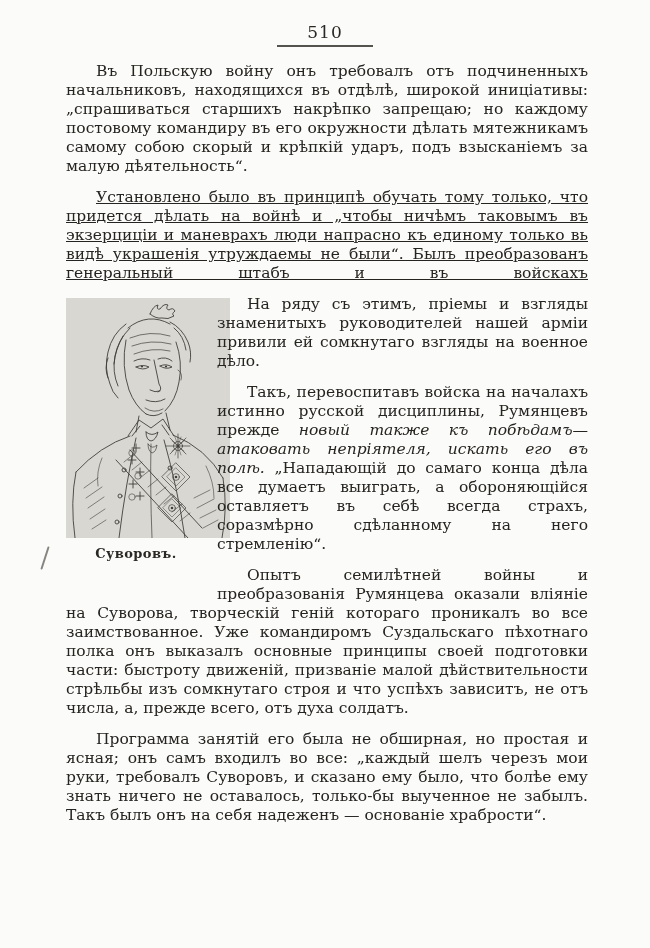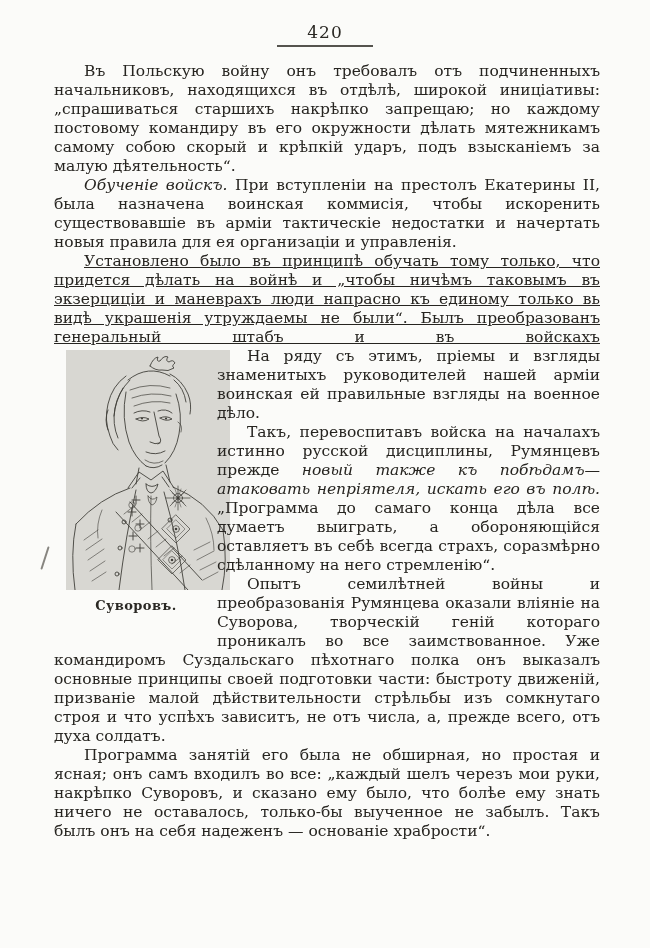--- a/index.html
+++ b/index.html
@@ -18,21 +18,21 @@
   }
   .page-number-rule{
     width:96px;border-top:2px solid #55534e;margin:3px auto 0 auto;height:0;
   }
   .text-block{
     margin:15px 50px 0 54px;
     font-size:15.5px;
     line-height:19px;
     text-align:justify;
   }
-  .para{margin:0;padding:0;}
+  .para{margin:12px;padding:0;}
   .indent{text-indent:30px;}
   .full-last{text-align-last:justify;text-decoration:underline;}
   .italic{font-style:italic;}
   .portrait-figure{
     float:left;
     width:140px;
     margin:3px 11px 30px 12px;
   }
   .engraving{
     width:164px;height:240px;
@@ -54,29 +54,28 @@
     width:2px;height:24px;background:#6a6862;
     transform:rotate(18deg);border-radius:1px;opacity:0.8;
   }
 </style>
 </head>
 <body>
 
 <div class="page">
 
   <header class="page-header">
-    <div class="page-number">420</div>
+    <div class="page-number">510</div>
     <div class="page-number-rule"></div>
   </header>
 
   <main class="text-block">
 
     <p class="para indent">Въ Польскую войну онъ требовалъ отъ подчиненныхъ начальниковъ, находящихся въ отдѣлѣ, широкой иниціативы: „спрашиваться старшихъ накрѣпко запрещаю; но каждому постовому командиру въ его окружности дѣлать мятежникамъ самому собою скорый и крѣпкій ударъ, подъ взысканіемъ за малую дѣятельность“.</p>
 
-    <p class="para indent"><span class="italic">Обученіе войскъ.</span><span> При вступленіи на престолъ Екатерины II, была назначена воинская коммисія, чтобы искоренить существовавшіе въ арміи тактическіе недостатки и начертать новыя правила для ея организаціи и управленія.</span></p>
 
     <p class="para indent full-last">Установлено было въ принципѣ обучать тому только, что придется дѣлать на войнѣ и „чтобы ничѣмъ таковымъ въ экзерциціи и маневрахъ люди напрасно къ единому только вь видѣ украшенія утруждаемы не были“. Былъ преобразованъ генеральный штабъ и въ войскахъ</p>
 
     <figure class="portrait-figure">
       <div class="engraving">
         <svg viewBox="0 0 164 240" xmlns="http://www.w3.org/2000/svg">
           <rect x="0" y="0" width="164" height="240" fill="#d8d7d2"></rect>
           <g fill="none" stroke="#413f3a" stroke-width="0.9" stroke-linecap="round">
 
             <path d="M84,16 q3,-8 8,-9 q-2,5 2,4 q4,-6 8,-4 q-3,4 1,5 q4,-3 6,1 q-4,3 -1,5 q-6,4 -12,2 q-6,1 -12,-4"></path>
@@ -177,25 +176,25 @@
             <path d="M36,160 q-6,14 -4,28" stroke-width="0.6"></path>
             <path d="M140,168 q8,16 8,32" stroke-width="0.6"></path>
           </g>
         </svg>
       </div>
       <figcaption class="portrait-caption">Суворовъ.</figcaption>
     </figure>
 
 
 
-    <p class="para indent">На ряду съ этимъ, пріемы и взгляды знаменитыхъ руководителей нашей арміи воинская ей правильные взгляды на военное дѣло.</p>
-
-    <p class="para indent"><span>Такъ, перевоспитавъ войска на началахъ истинно русской дисциплины, Румянцевъ прежде </span><span class="italic">новый также къ побѣдамъ—атаковать непріятеля, искать его въ полѣ.</span><span> „Программа до самаго конца дѣла все думаетъ выиграть, а обороняющійся оставляетъ въ себѣ всегда страхъ, соразмѣрно сдѣланному на него стремленію“.</span></p>
+    <p class="para indent">На ряду съ этимъ, пріемы и взгляды знаменитыхъ руководителей нашей арміи привили ей сомкнутаго взгляды на военное дѣло.</p>
+
+    <p class="para indent"><span>Такъ, перевоспитавъ войска на началахъ истинно русской дисциплины, Румянцевъ прежде </span><span class="italic">новый также къ побѣдамъ—атаковать непріятеля, искать его въ полѣ.</span><span> „Нападающій до самаго конца дѣла все думаетъ выиграть, а обороняющійся оставляетъ въ себѣ всегда страхъ, соразмѣрно сдѣланному на него стремленію“.</span></p>
 
     <p class="para indent">Опытъ семилѣтней войны и преобразованія Румянцева оказали вліяніе на Суворова, творческій геній котораго проникалъ во все заимствованное. Уже командиромъ Суздальскаго пѣхотнаго полка онъ выказалъ основные принципы своей подготовки части: быстроту движеній, призваніе малой дѣйствительности стрѣльбы изъ сомкнутаго строя и что успѣхъ зависитъ, не отъ числа, а, прежде всего, отъ духа солдатъ.</p>
 
-    <p class="para indent">Программа занятій его была не обширная, но простая и ясная; онъ самъ входилъ во все: „каждый шелъ черезъ мои руки, накрѣпко Суворовъ, и сказано ему было, что болѣе ему знать ничего не оставалось, только-бы выученное не забылъ. Такъ былъ онъ на себя надеженъ — основаніе храбрости“.</p>
+    <p class="para indent">Программа занятій его была не обширная, но простая и ясная; онъ самъ входилъ во все: „каждый шелъ черезъ мои руки, требовалъ Суворовъ, и сказано ему было, что болѣе ему знать ничего не оставалось, только-бы выученное не забылъ. Такъ былъ онъ на себя надеженъ — основаніе храбрости“.</p>
 
   </main>
 
   <div class="stray-mark"></div>
 
 </div>
 
 </body></html>

